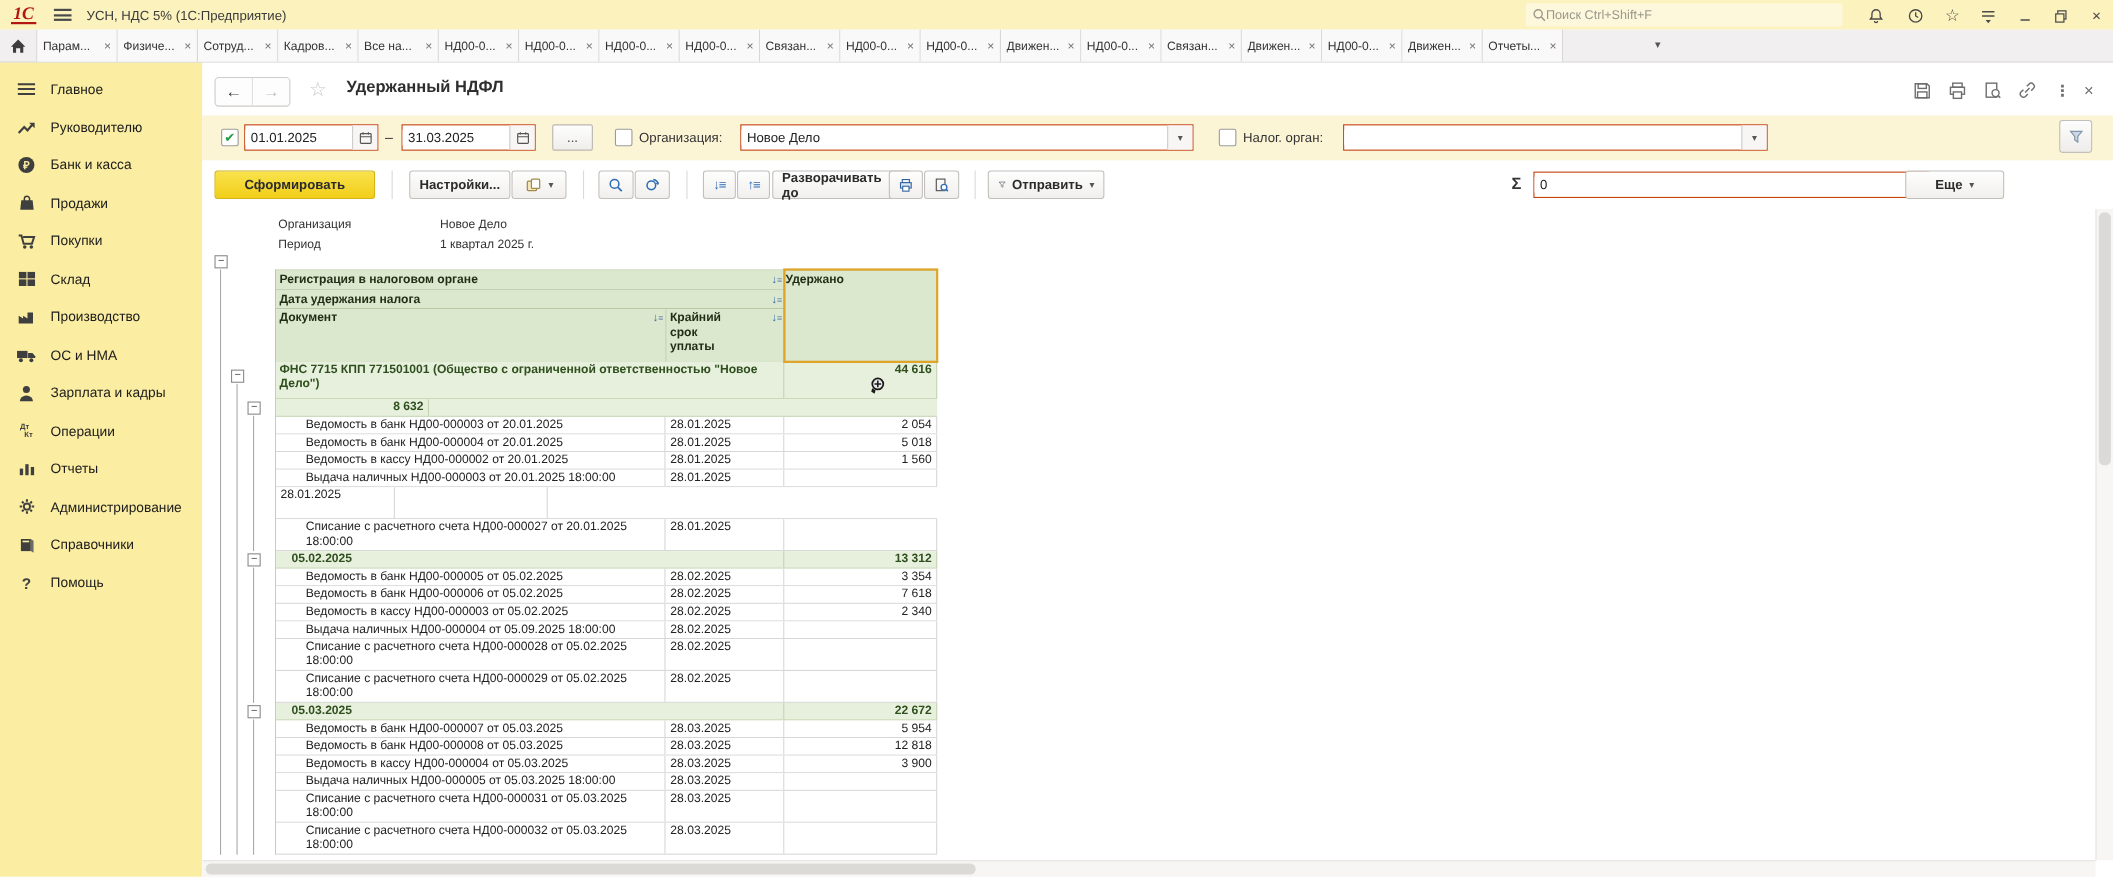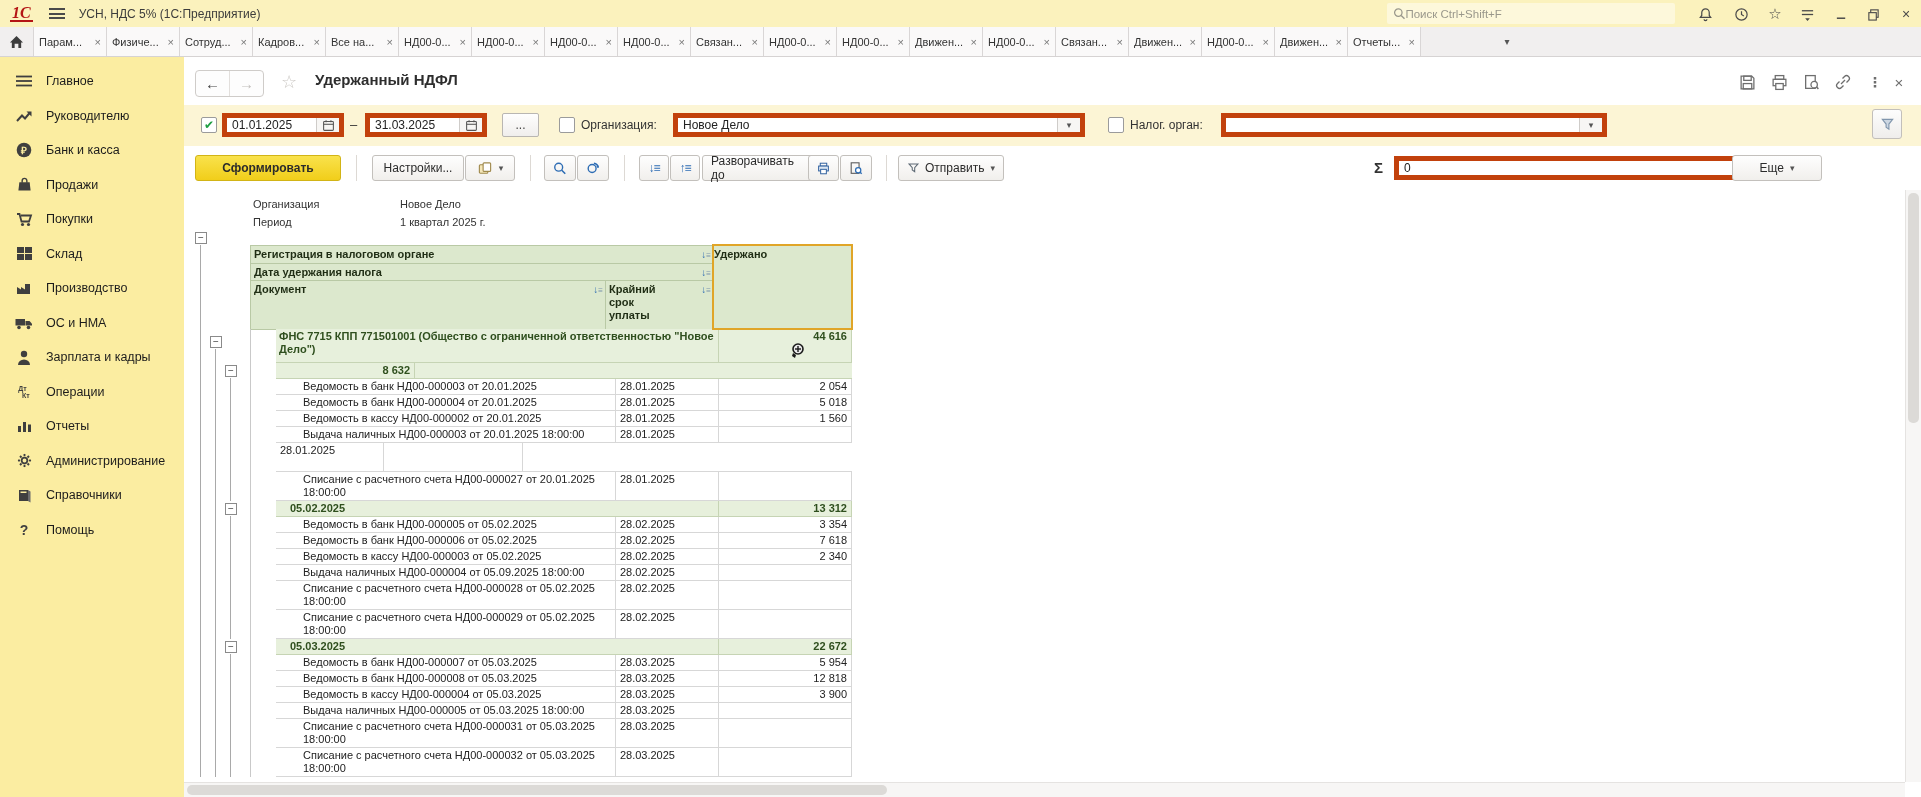--- a/index.html
+++ b/index.html
@@ -58,37 +58,37 @@
   .fav-star { position:absolute; left:97px; top:14px; font-size:18px; color:#cbc8c4; }
   .form-title { position:absolute; left:131px; top:14px; font-size:15px; font-weight:bold; color:#2e2e2e; }
   .fh-ic { position:absolute; top:15px; width:22px; height:20px; display:flex;
     align-items:center; justify-content:center; color:#6e6e6e; }
 
   
   .filter-row { position:absolute; left:0; top:48px; width:1737px; height:41px; background:#fcf5d5; }
   .cb { position:absolute; top:12px; width:16px; height:16px; background:#fff;
     border:1px solid #9b9b9b; border-radius:2px; display:flex; align-items:center;
     justify-content:center; font-size:12px; color:#1e9e41; line-height:12px; }
-  .field { position:absolute; top:8px; height:24px; background:#fff; border:5px solid #c2410c;
+  .field { position:absolute; top:8px; height:24px; background:#fff; border:1px solid #c2410c;
     display:flex; align-items:center; }
   .field input { border:0; outline:none; flex:1; font-size:12px; padding:0 5px; font-family:inherit; color:#222; min-width:0;}
   .field .side-btn { width:23px; align-self:stretch; border-left:1px solid #cfccc9;
     display:flex; align-items:center; justify-content:center; background:#f7f6f4; color:#555; font-size:9px;}
   .flabel { position:absolute; top:13px; font-size:12px; color:#333; }
   .dash { position:absolute; top:12px; font-size:13px; color:#333; }
   .mini-btn { position:absolute; top:8px; height:24px; border:1px solid #b9b6b2; background:linear-gradient(#fefefe,#f0eeec);
     border-radius:2px; display:flex; align-items:center; justify-content:center; font-size:12px; color:#444; }
   .filter-funnel { position:absolute; top:4px; width:30px; height:30px; border:1px solid #c2bfbb;
     border-radius:3px; background:linear-gradient(#fdfdfd,#efedeb); display:flex; align-items:center; justify-content:center; }
 
   
   .toolbar-row { position:absolute; left:0; top:89px; width:1737px; height:44px; background:#fff; }
   .btn { position:absolute; top:9px; height:26px; border:1px solid #c3c0bc; border-radius:3px;
     background:linear-gradient(#fefefe,#f1efec); display:flex; align-items:center;
-    justify-content:center; font-size:12px; color:#2b2b2b; padding:0 8px; }
+    justify-content:center; font-size:12px; color:#2b2b2b; padding:0 8px;font-weight:bold; }
   .btn.primary { background:linear-gradient(#f9e24c,#f1ce1a); border-color:#d2b416; font-weight:bold; }
   .btn .dd { font-size:9px; color:#555; margin-left:6px; }
   .sep { position:absolute; top:9px; width:1px; height:26px; background:#ddd9d4; }
   .sum-sym { position:absolute; top:13px; font-size:15px; font-weight:bold; color:#333; }
   .help-q { position:absolute; top:13px; font-size:14px; font-weight:bold; color:#2e6db4; }
   .blue { color:#2e6db4; font-weight:bold; }
   .exp-ic { font-size:12px; letter-spacing:-1px; }
 
   
   .report { position:absolute; left:0; top:133px; width:1721px; height:592px; background:#fff; overflow:hidden; }
@@ -103,21 +103,21 @@
     padding:2px 3px; position:relative; }
   .sort { position:absolute; right:2px; top:2px; font-weight:normal; }
   .sort .ar { color:#2e6db4; font-size:10px; }
   .sort .bars { color:#7d94ad; font-size:8px; }
   .udcell { position:absolute; left:529px; top:55px; width:139px; height:84px; background:#dce8cd;
     border:1px solid #b9c9a5; padding:2px 0; font-size:11px; font-weight:bold; color:#1f2d14; }
   .sel-frame { position:absolute; left:528px; top:54px; width:141px; height:86px;
     border:2px solid #e0a528; pointer-events:none; z-index:5; }
 
   .rows { position:absolute; left:66px; top:139px; width:602px; border-left:1px solid #c9c9c9; font-size:11px; }
-  .rrow { display:flex; border-bottom:1px solid #d7d7d7; height:16px; background:#fff;margin-left:25px; }
+  .rrow { display:flex; border-bottom:1px solid #d7d7d7; height:16px; background:#fff; }
   .rrow.two { height:29px; }
   .rrow.fns { height:34px; }
   .rrow.fns, .rrow.grp { background:#e7f0dc; border-bottom:1px solid #c6d4b4; }
   .cell { border-right:1px solid #d7d7d7; overflow:hidden; line-height:13px; padding-top:1px; }
   .fns .cell, .grp .cell { border-right:1px solid #c6d4b4; }
   .cell.doc { width:355px; padding-left:27px; color:#222; }
   .cell.due { width:108px; padding-left:4px; color:#222; }
   .cell.amt { width:139px; text-align:right; padding-right:4px; color:#222; }
   .cell.lbl { width:463px; padding-left:3px; font-weight:bold; color:#2f4f1e; }
   .cell.lbl.date { padding-left:14px; }

